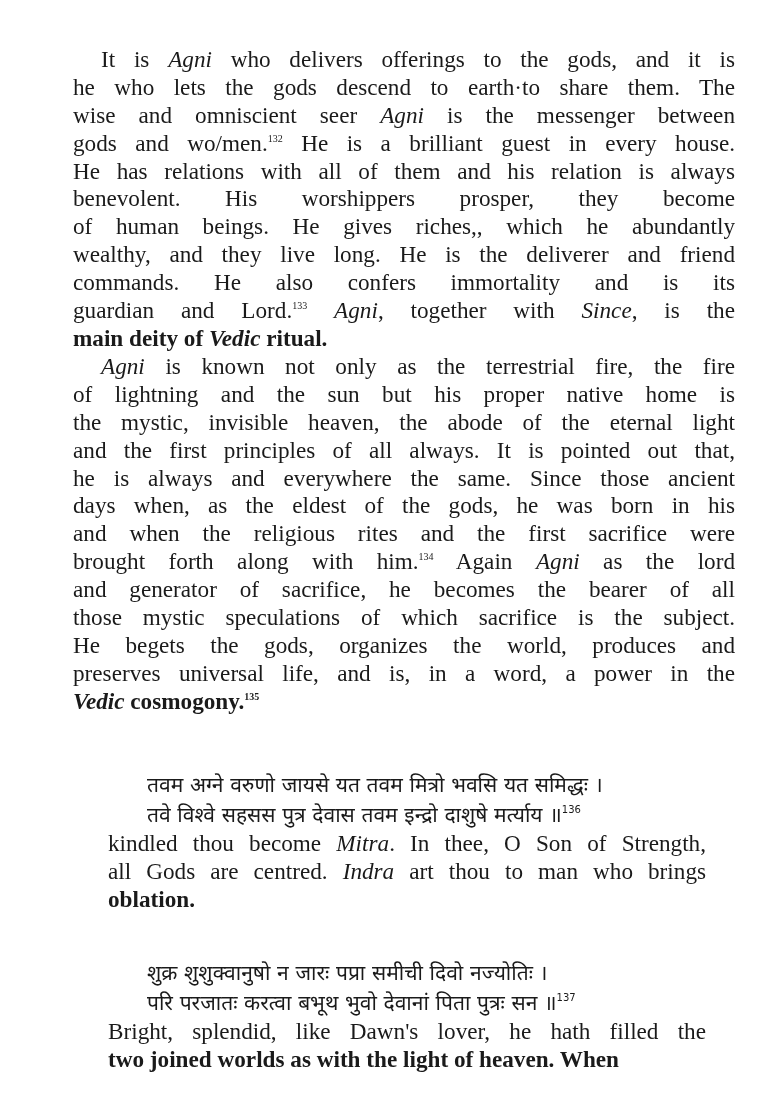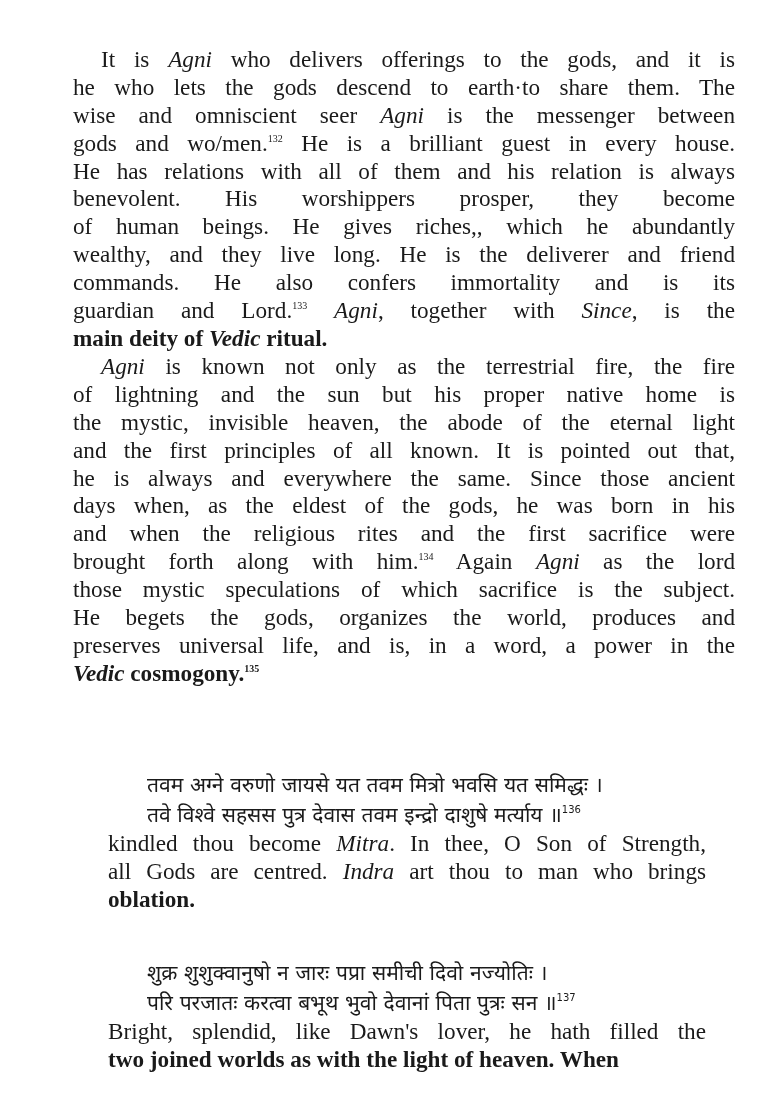--- a/index.html
+++ b/index.html
@@ -105,25 +105,26 @@
       <span class="line">of human beings. He gives riches,, which he abundantly</span>
       <span class="line">wealthy, and they live long. He is the deliverer and friend</span>
       <span class="line">commands. He also confers immortality and is its</span>
       <span class="line">guardian and Lord.<sup>133</sup> <em>Agni</em>, together with <em>Since</em>, is the</span>
       <span class="line last">main deity of <em>Vedic</em> ritual.</span>
     </div>
   <div class="body-text" id="para-1" style="top:353px;">
       <span class="line indent"><em>Agni</em> is known not only as the terrestrial fire, the fire</span>
       <span class="line">of lightning and the sun but his proper native home is</span>
       <span class="line">the mystic, invisible heaven, the abode of the eternal light</span>
-      <span class="line">and the first principles of all known. It is pointed out that,</span>
+      <span class="line">and the first principles of all always. It is pointed out that,</span>
       <span class="line">he is always and everywhere the same. Since those ancient</span>
       <span class="line">days when, as the eldest of the gods, he was born in his</span>
       <span class="line">and when the religious rites and the first sacrifice were</span>
       <span class="line">brought forth along with him.<sup>134</sup> Again <em>Agni</em> as the lord</span>
+      <span class="line">and generator of sacrifice, he becomes the bearer of all</span>
       <span class="line">those mystic speculations of which sacrifice is the subject.</span>
       <span class="line">He begets the gods, organizes the world, produces and</span>
       <span class="line">preserves universal life, and is, in a word, a power in the</span>
       <span class="line last"><em>Vedic</em> cosmogony.<sup>135</sup></span>
     </div>
 
   <div class="verse-block" id="verse-0" style="top:770px;">
     <span class="devanagari">तवम अग्ने वरुणो जायसे यत तवम मित्रो भवसि यत समिद्धः ।</span>
     <span class="devanagari"><span>तवे विश्वे सहसस पुत्र देवास तवम इन्द्रो दाशुषे मर्त्याय ॥</span><sup>136</sup></span>
     <div class="translation" id="trans-0">

